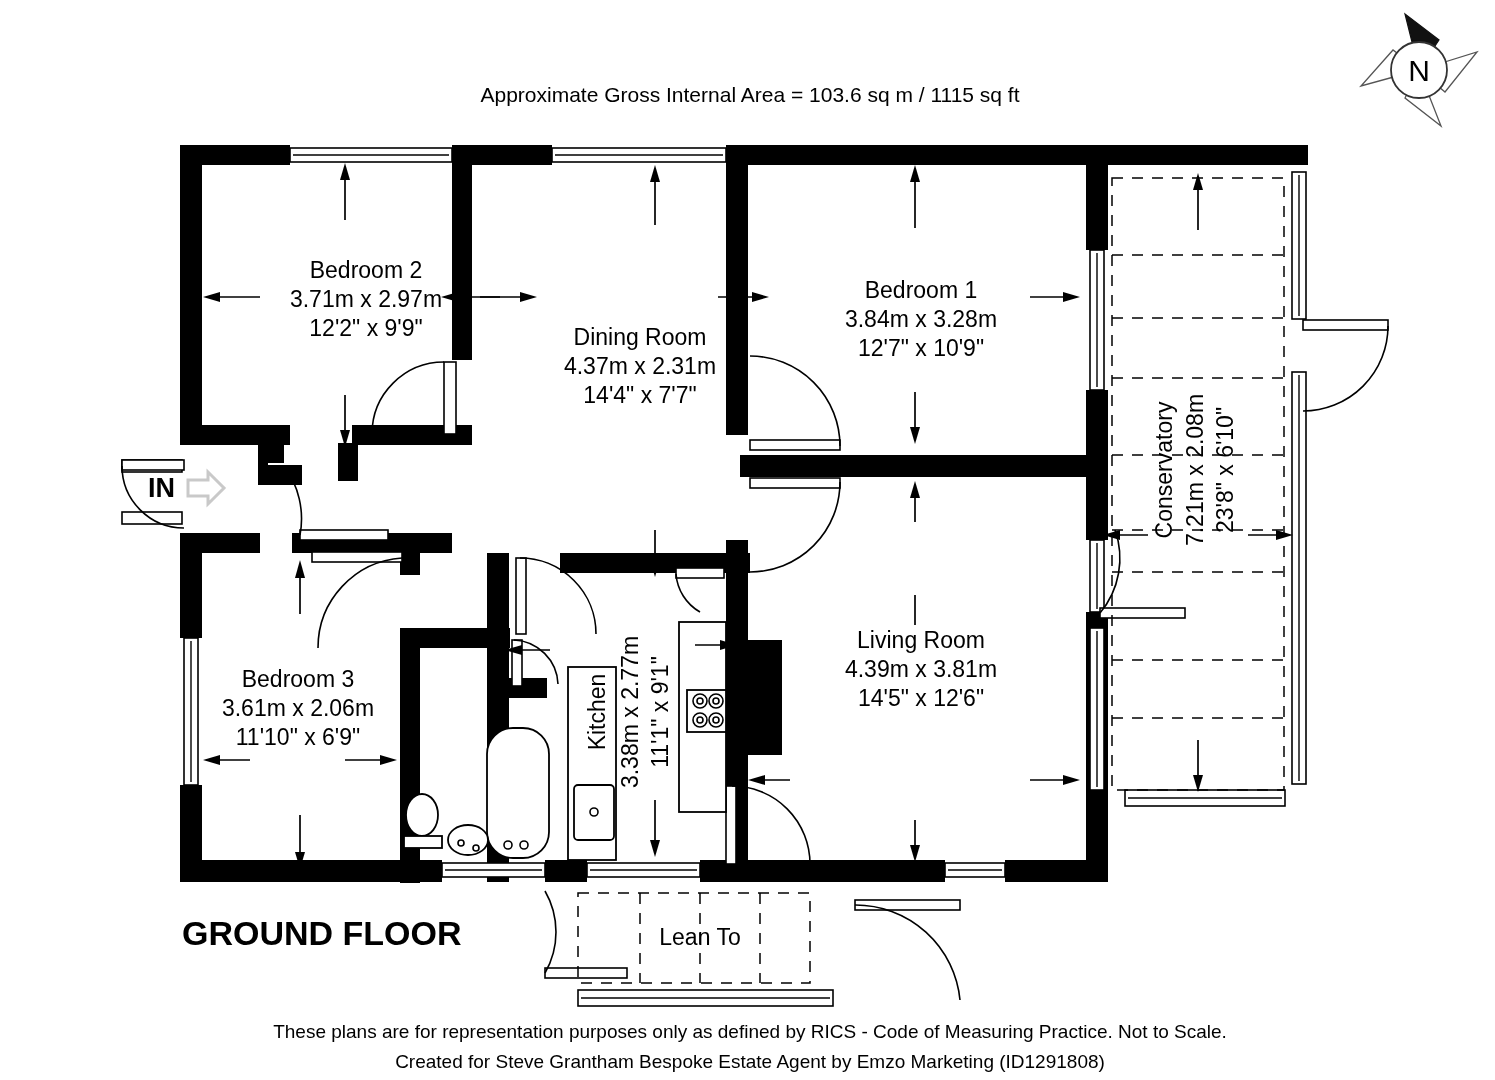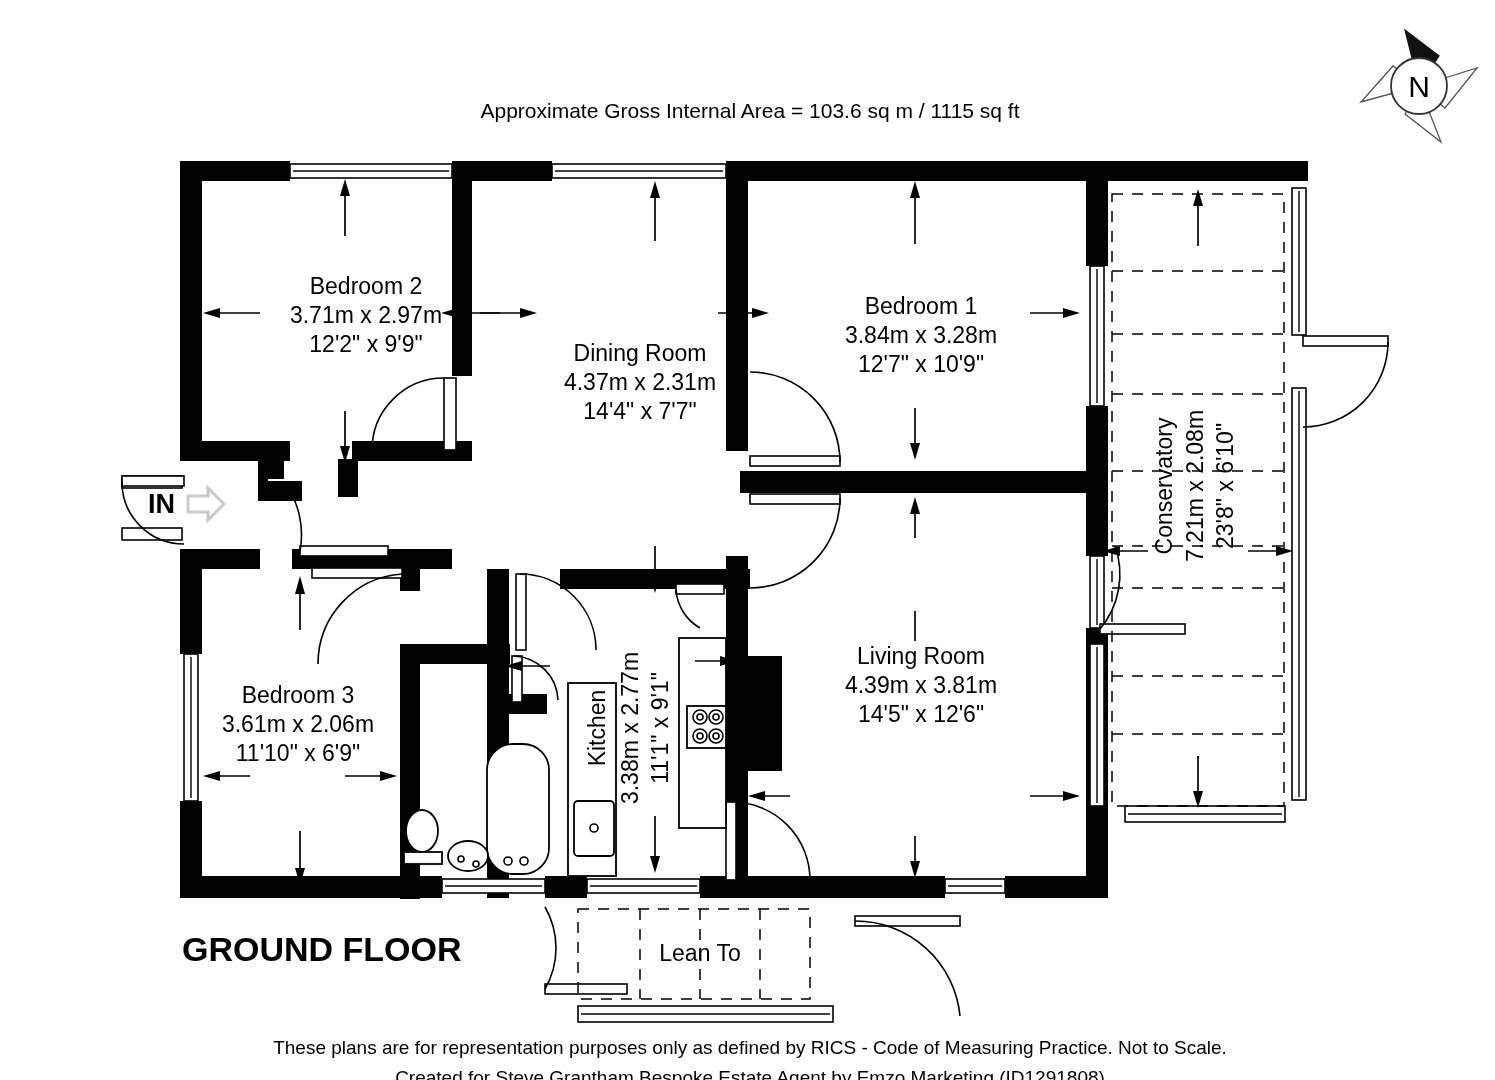--- a/index.html
+++ b/index.html
@@ -10,21 +10,21 @@
   body {
     width: 1495px;
     height: 1080px;
     font-family: "Liberation Sans", sans-serif;
     color: #000000;
     position: relative;
     overflow: hidden;
   }
   #plan-root {
     position: absolute;
-    left: 0; top: 16px;
+    left: 0; top: 0;
     width: 1495px;
     height: 780px;
   }
   svg.plan {
     display: block;
     width: 1495px;
     height: 1080px;
   }
   text {
     font-family: "Liberation Sans", sans-serif;

